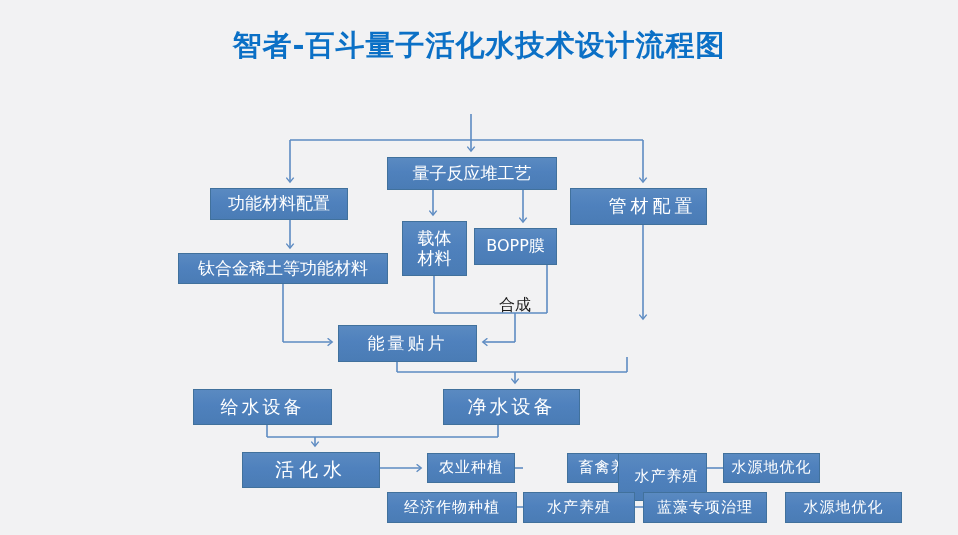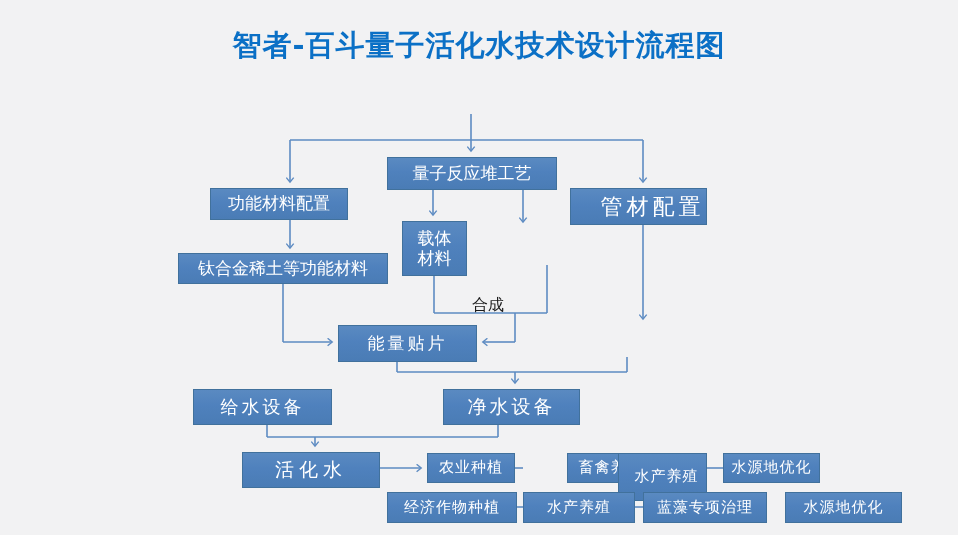--- a/index.html
+++ b/index.html
@@ -33,29 +33,30 @@
     justify-content:center;
     text-align:center;
     box-sizing:border-box;
     font-size:17px;
     line-height:1.15;
   }
   .node .stacked{display:block;}
   #svg-layer{position:absolute;left:0;top:0;width:958px;height:535px;}
   .syn-label{
     position:absolute;
-    left:472px;top:295px;width:50px;
+    left:490px;top:295px;width:50px;
+    text-align:center;
     font-size:16px;
     color:#1a1a1a;
   }
   
   #n-tech      {left:403px;top:79px; width:136px;height:35px;font-size:18px;letter-spacing:4px;}
   #n-func      {left:210px;top:188px;width:138px;height:32px;font-size:17px;}
   #n-quantum   {left:387px;top:157px;width:170px;height:33px;font-size:17px;}
-  #n-pipe      {left:570px;top:188px;width:137px;height:37px;font-size:22px;letter-spacing:4px;padding-left:28px;}
+  #n-pipe      {left:570px;top:188px;width:137px;height:37px;font-size:18px;letter-spacing:4px;padding-left:28px;}
   #n-titanium  {left:178px;top:253px;width:210px;height:31px;font-size:17px;}
   #n-carrier   {left:402px;top:221px;width:65px; height:55px;font-size:17px;}
   #n-bopp      {left:474px;top:228px;width:83px; height:37px;font-size:16px;}
   #n-energy    {left:338px;top:325px;width:139px;height:37px;font-size:17px;letter-spacing:3px;}
   #n-steel     {left:553px;top:325px;width:179px;height:32px;font-size:18px;}
   #n-supply    {left:193px;top:389px;width:139px;height:36px;font-size:18px;letter-spacing:3px;}
   #n-purify    {left:443px;top:389px;width:137px;height:36px;font-size:19px;letter-spacing:3px;}
   #n-activated {left:242px;top:452px;width:138px;height:36px;font-size:19px;letter-spacing:5px;}
   #n-agri      {left:427px;top:453px;width:88px; height:30px;}
   #n-livestock {left:523px;top:453px;width:87px; height:30px;margin-left:44px;}
@@ -148,20 +149,21 @@
 
   <div class="node" id="n-titanium">钛合金稀土等功能材料</div>
 
   <div class="node" id="n-carrier">
     <div>
       <span class="stacked">载体</span>
       <span class="stacked">材料</span>
     </div>
   </div>
 
+  <div class="node" id="n-bopp">BOPP膜</div>
 
   <div class="syn-label">合成</div>
 
   <div class="node" id="n-energy">能量贴片</div>
 
 
   <div class="node" id="n-supply">给水设备</div>
 
   <div class="node" id="n-purify">净水设备</div>
 

